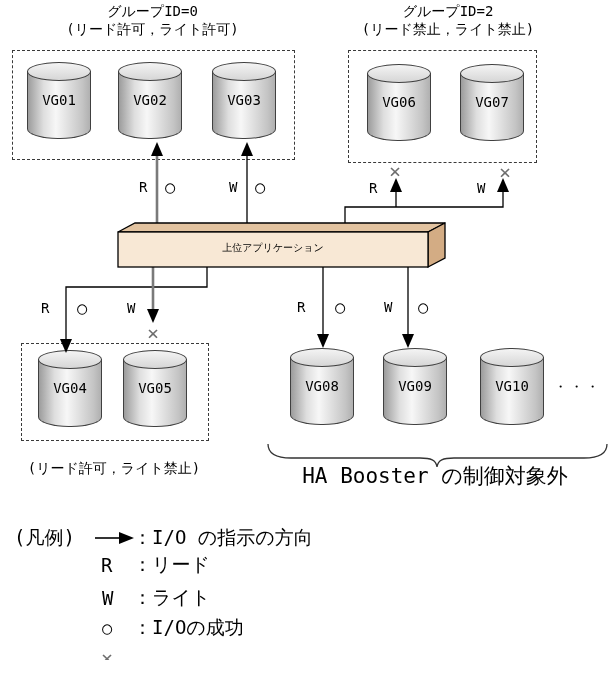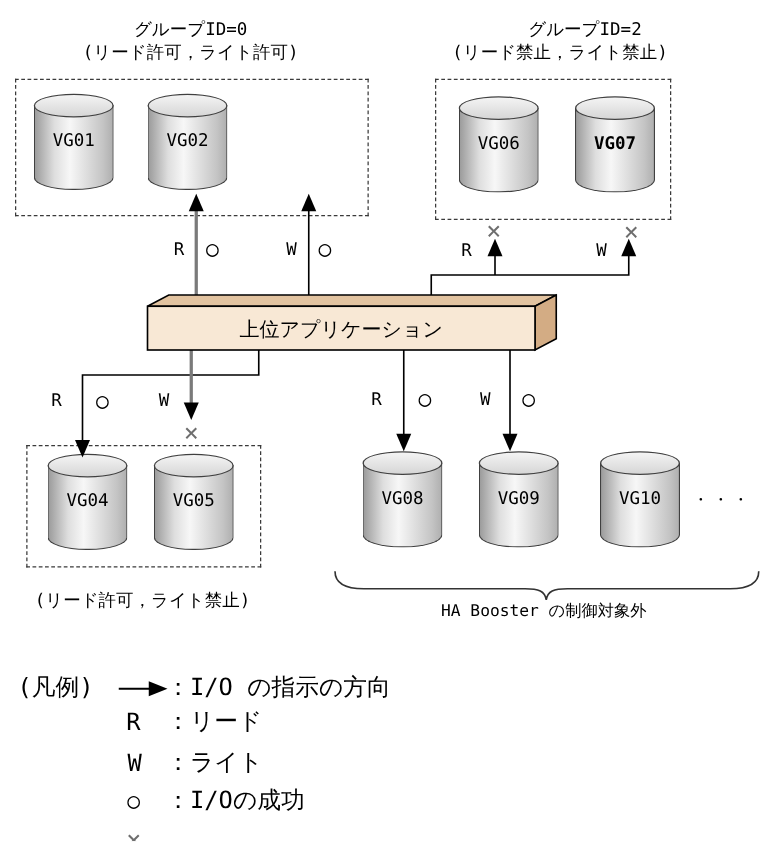--- a/index.html
+++ b/index.html
@@ -1,75 +1,80 @@
 <!DOCTYPE html>
 <html><head>
 <meta charset="utf-8">
 <style>
   html,body{margin:0;padding:0;background:#fff;}
   .stage{
     position:relative;width:609px;height:660px;background:#ffffff;overflow:hidden;
-    font-family:"DejaVu Sans Mono","Liberation Mono",monospace;color:#000;margin-top:13px;
+    font-family:"DejaVu Sans Mono","Liberation Mono",monospace;color:#000;
   }
   .overlay{position:absolute;left:0;top:0;z-index:5;pointer-events:none;}
   .dashed-box{position:absolute;border:1.6px dashed #3a3a3a;background:transparent;z-index:1;}
   .cyl{position:absolute;width:64px;height:78px;z-index:2;}
   .cyl-body{
     position:absolute;left:0;top:9px;width:62px;height:67px;
     background:linear-gradient(90deg,#9c9c9c 0%,#dedede 25%,#f7f7f7 45%,#e3e3e3 62%,#c4c4c4 88%,#b0b0b0 100%);
     border:1px solid #404040;border-top:none;
     border-radius:0 0 31px 31px / 0 0 10px 10px;
   }
   .cyl-top{
     position:absolute;left:0;top:0;width:62px;height:17px;
     background:linear-gradient(180deg,#f4f4f4,#d6d6d6);
     border:1px solid #404040;border-radius:50%;
   }
   .cyl-label{position:absolute;left:0;top:30px;width:64px;text-align:center;font-size:14px;z-index:3;}
   .title{position:absolute;text-align:center;font-size:14px;line-height:17px;z-index:3;white-space:nowrap;}
   .mk{position:absolute;font-size:14px;line-height:14px;z-index:6;}
   .ok{position:absolute;width:18px;height:18px;font-size:17px;line-height:18px;text-align:center;z-index:6;}
   .ng{position:absolute;width:18px;height:18px;font-size:20px;line-height:18px;text-align:center;color:#6e6e6e;z-index:6;}
-  .app-label{position:absolute;left:118px;top:241px;width:310px;text-align:center;font-size:16px;z-index:10;}
+  .app-label{position:absolute;left:118px;top:241px;width:310px;text-align:center;font-size:10px;z-index:10;}
   .ellipsis{position:absolute;left:554px;top:378px;font-size:13px;letter-spacing:3px;z-index:3;}
   .legend-text{position:absolute;font-size:19px;line-height:16px;z-index:3;white-space:nowrap;}
 </style>
 </head>
 <body>
 
 <div class="stage">
 
   <div class="title" style="left:12px;top:3px;width:281px;">グループID=0</div>
   <div class="title" style="left:12px;top:21px;width:281px;">(リード許可，ライト許可)</div>
   <div class="dashed-box" style="left:12px;top:50px;width:281px;height:108px;"></div>
 
-  <div class="title" style="left:368px;top:3px;width:200px;">グループID=2</div>
+  <div class="title" style="left:348px;top:3px;width:200px;">グループID=2</div>
   <div class="title" style="left:348px;top:21px;width:200px;">(リード禁止，ライト禁止)</div>
   <div class="dashed-box" style="left:348px;top:50px;width:187px;height:111px;"></div>
 
   <div class="dashed-box" style="left:21px;top:343px;width:186px;height:96px;"></div>
   <div class="title" style="left:21px;top:460px;width:186px;">(リード許可，ライト禁止)</div>
 
   <div class="cyl" style="left:27px;top:62px;padding-left:41px;">
     <div class="cyl-body"></div>
     <div class="cyl-top"></div>
     <div class="cyl-label">VG01</div>
   </div>
   <div class="cyl" style="left:118px;top:62px;">
     <div class="cyl-body"></div>
     <div class="cyl-top"></div>
     <div class="cyl-label">VG02</div>
   </div>
+  <div class="cyl" style="left:212px;top:62px;">
+    <div class="cyl-body"></div>
+    <div class="cyl-top"></div>
+    <div class="cyl-label">VG03</div>
+  </div>
 
   <div class="cyl" style="left:367px;top:64px;">
     <div class="cyl-body"></div>
     <div class="cyl-top"></div>
     <div class="cyl-label">VG06</div>
   </div>
-  <div class="cyl" style="left:460px;top:64px;font-weight:bold;">
+  <div class="cyl" style="left:460px;top:64px;">
     <div class="cyl-body"></div>
     <div class="cyl-top"></div>
     <div class="cyl-label">VG07</div>
   </div>
 
   <div class="cyl" style="left:38px;top:350px;">
     <div class="cyl-body"></div>
     <div class="cyl-top"></div>
     <div class="cyl-label">VG04</div>
   </div>
@@ -141,21 +146,21 @@
   <span class="mk" style="left:41px;top:301px;">R</span>
   <span class="ok" style="left:73px;top:299px;">○</span>
   <span class="mk" style="left:127px;top:301px;">W</span>
   <span class="ng" style="left:144px;top:324px;">×</span>
 
   <span class="mk" style="left:297px;top:300px;">R</span>
   <span class="ok" style="left:331px;top:298px;">○</span>
   <span class="mk" style="left:384px;top:300px;">W</span>
   <span class="ok" style="left:414px;top:298px;">○</span>
 
-  <div class="title" style="left:280px;top:468px;width:310px;font-size:13px;">HA Booster の制御対象外</div>
+  <div class="title" style="left:280px;top:468px;width:310px;font-size:21px;">HA Booster の制御対象外</div>
 
   <span class="legend-text" style="left:14px;top:529px;">(凡例)</span>
   <span class="legend-text" style="left:133px;top:529px;">：I/O の指示の方向</span>
   <span class="legend-text" style="left:101px;top:557px;">R</span>
   <span class="legend-text" style="left:133px;top:556px;">：リード</span>
   <span class="legend-text" style="left:102px;top:590px;">W</span>
   <span class="legend-text" style="left:133px;top:589px;">：ライト</span>
   <span class="ok" style="left:98px;top:619px;">○</span>
   <span class="legend-text" style="left:133px;top:619px;">：I/Oの成功</span>
   <span class="ng" style="left:98px;top:649px;">×</span>

